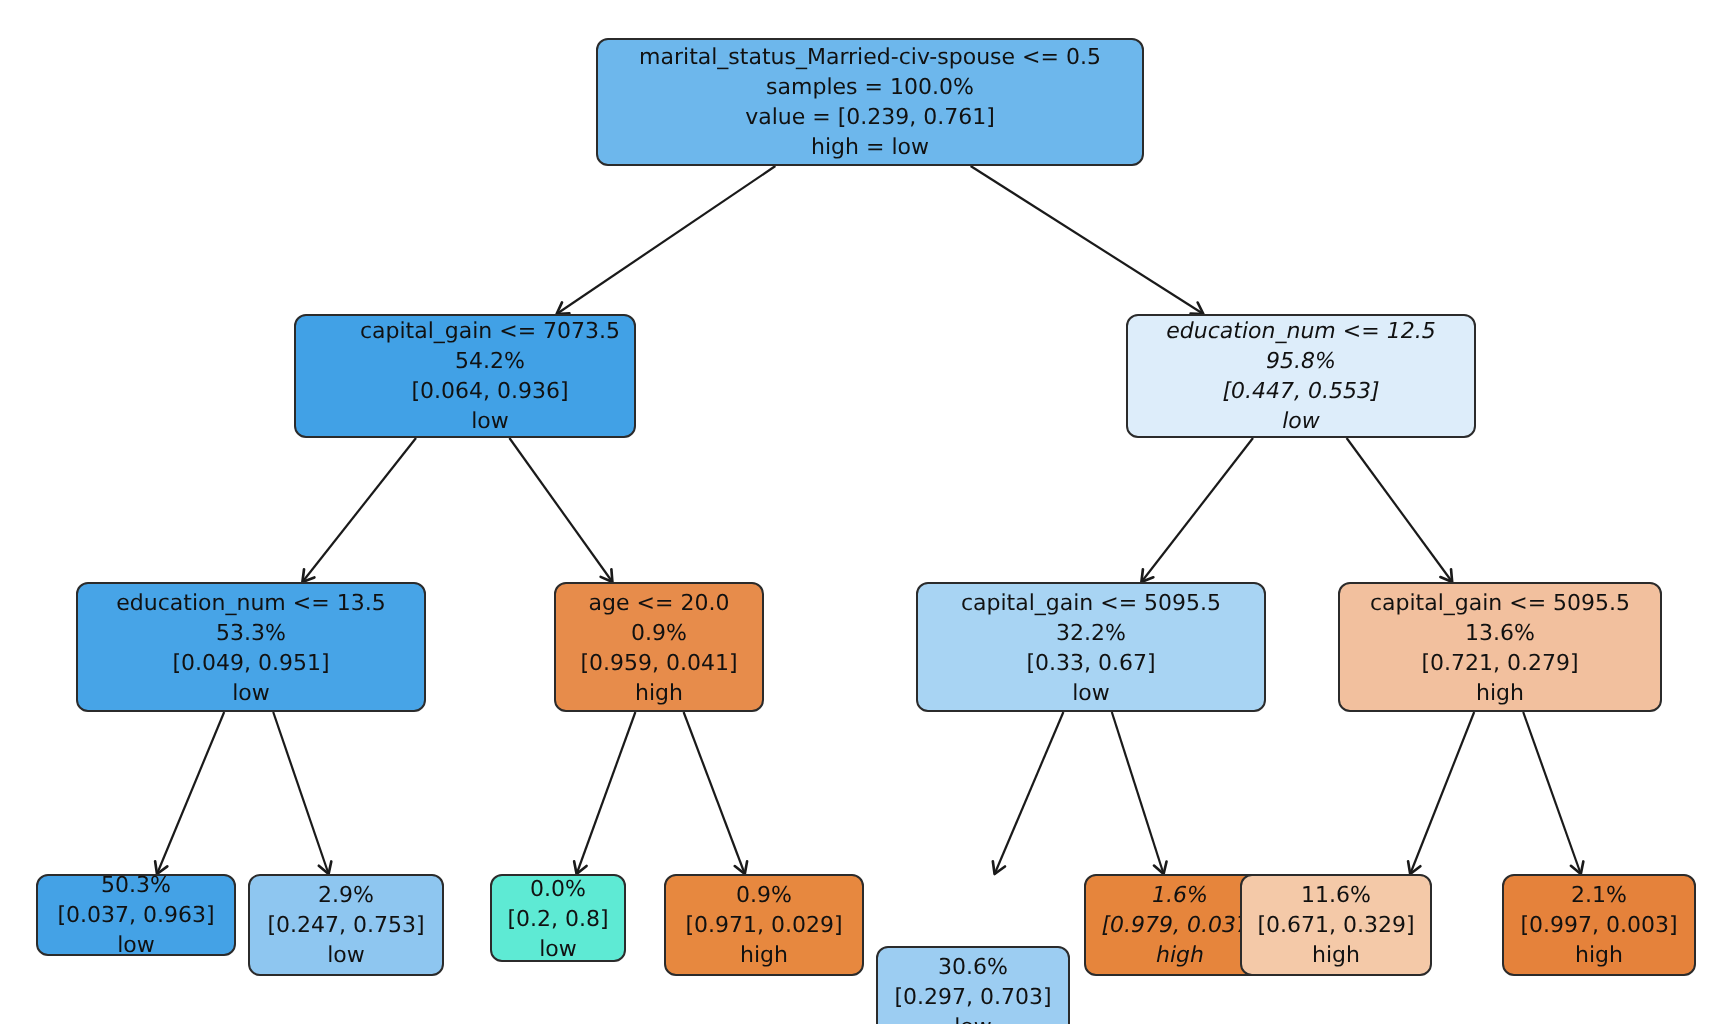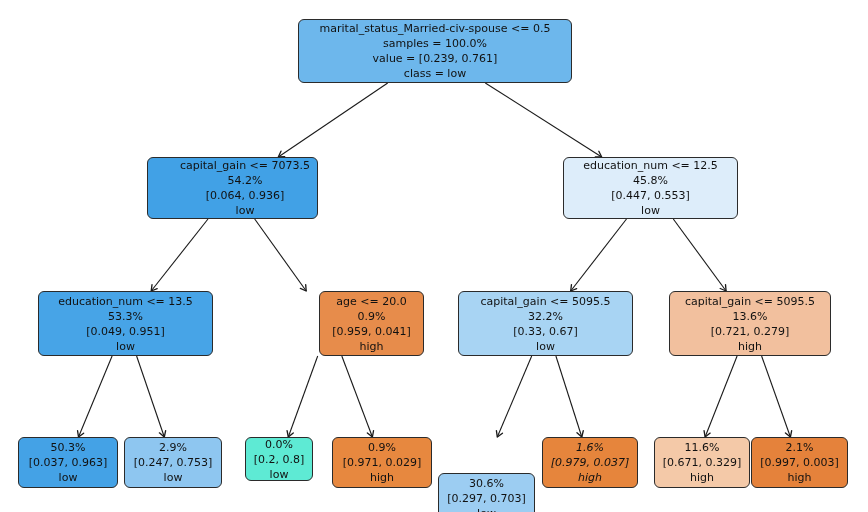--- a/index.html
+++ b/index.html
@@ -69,62 +69,62 @@
       <line x1="531.7" y1="356.0" x2="497.3" y2="437.0" class="edge" marker-end="url(#arrowhead)"></line>
       <line x1="555.9" y1="356.0" x2="581.8" y2="437.0" class="edge" marker-end="url(#arrowhead)"></line>
       <line x1="737.1" y1="356.0" x2="705.1" y2="437.0" class="edge" marker-end="url(#arrowhead)"></line>
       <line x1="761.6" y1="356.0" x2="790.4" y2="437.0" class="edge" marker-end="url(#arrowhead)"></line>
     </svg>
 
   <div class="node" style="left: 298px; top: 19px; width: 274px; height: 64px; background-color: rgb(109, 183, 236);">
     <div class="ln">marital_status_Married-civ-spouse &lt;= 0.5</div>
     <div class="ln">samples = 100.0%</div>
     <div class="ln">value = [0.239, 0.761]</div>
-    <div class="ln">class = low</div>
+    <div class="ln">high = low</div>
   </div>
 
   <div class="node" style="left: 147px; top: 157px; width: 171px; height: 62px; background-color: rgb(65, 161, 230); padding-left: 28px;">
     <div class="ln">capital_gain &lt;= 7073.5</div>
     <div class="ln">54.2%</div>
     <div class="ln">[0.064, 0.936]</div>
     <div class="ln">low</div>
   </div>
-  <div class="node" style="left: 563px; top: 157px; width: 175px; height: 62px; background-color: rgb(221, 237, 250);">
+  <div class="node" style="left: 563px; top: 157px; width: 175px; height: 62px; background-color: rgb(221, 237, 250); font-style: italic;">
     <div class="ln">education_num &lt;= 12.5</div>
-    <div class="ln">45.8%</div>
+    <div class="ln">95.8%</div>
     <div class="ln">[0.447, 0.553]</div>
     <div class="ln">low</div>
   </div>
 
   <div class="node" style="left: 38px; top: 291px; width: 175px; height: 65px; background-color: rgb(71, 164, 231);">
     <div class="ln">education_num &lt;= 13.5</div>
     <div class="ln">53.3%</div>
     <div class="ln">[0.049, 0.951]</div>
     <div class="ln">low</div>
   </div>
-  <div class="node" style="left: 277px; top: 291px; width: 105px; height: 65px; background-color: rgb(231, 140, 75); margin-left: 42px;">
+  <div class="node" style="left: 277px; top: 291px; width: 105px; height: 65px; background-color: rgb(231, 140, 75);">
     <div class="ln">age &lt;= 20.0</div>
     <div class="ln">0.9%</div>
     <div class="ln">[0.959, 0.041]</div>
     <div class="ln">high</div>
   </div>
   <div class="node" style="left: 458px; top: 291px; width: 175px; height: 65px; background-color: rgb(168, 212, 243);">
     <div class="ln">capital_gain &lt;= 5095.5</div>
     <div class="ln">32.2%</div>
     <div class="ln">[0.33, 0.67]</div>
     <div class="ln">low</div>
   </div>
   <div class="node" style="left: 669px; top: 291px; width: 162px; height: 65px; background-color: rgb(242, 192, 158);">
     <div class="ln">capital_gain &lt;= 5095.5</div>
     <div class="ln">13.6%</div>
     <div class="ln">[0.721, 0.279]</div>
     <div class="ln">high</div>
   </div>
 
-  <div class="node" style="left: 18px; top: 437px; width: 100px; height: 51px; background-color: rgb(68, 162, 230);">
+  <div class="node" style="left: 18px; top: 437px; width: 100px; height: 41px; background-color: rgb(68, 162, 230);">
     <div class="ln">50.3%</div>
     <div class="ln">[0.037, 0.963]</div>
     <div class="ln">low</div>
   </div>
   <div class="node" style="left: 124px; top: 437px; width: 98px; height: 51px; background-color: rgb(142, 198, 240);">
     <div class="ln">2.9%</div>
     <div class="ln">[0.247, 0.753]</div>
     <div class="ln">low</div>
   </div>
   <div class="node" style="left: 245px; top: 437px; width: 68px; height: 44px; background-color: #5eead4;">
@@ -140,21 +140,21 @@
   <div class="node" style="left: 438px; top: 437px; width: 97px; height: 51px; background-color: rgb(156, 205, 242); margin-top: 36px;">
     <div class="ln">30.6%</div>
     <div class="ln">[0.297, 0.703]</div>
     <div class="ln">low</div>
   </div>
   <div class="node" style="left: 542px; top: 437px; width: 96px; height: 51px; background-color: rgb(230, 133, 60); font-style: italic;">
     <div class="ln">1.6%</div>
     <div class="ln">[0.979, 0.037]</div>
     <div class="ln">high</div>
   </div>
-  <div class="node" style="left: 654px; top: 437px; width: 96px; height: 51px; background-color: rgb(244, 201, 168);">
+  <div class="node" style="left: 620px; top: 437px; width: 96px; height: 51px; background-color: rgb(244, 201, 168);">
     <div class="ln">11.6%</div>
     <div class="ln">[0.671, 0.329]</div>
     <div class="ln">high</div>
   </div>
   <div class="node" style="left: 751px; top: 437px; width: 97px; height: 51px; background-color: rgb(229, 130, 59);">
     <div class="ln">2.1%</div>
     <div class="ln">[0.997, 0.003]</div>
     <div class="ln">high</div>
   </div>
 

